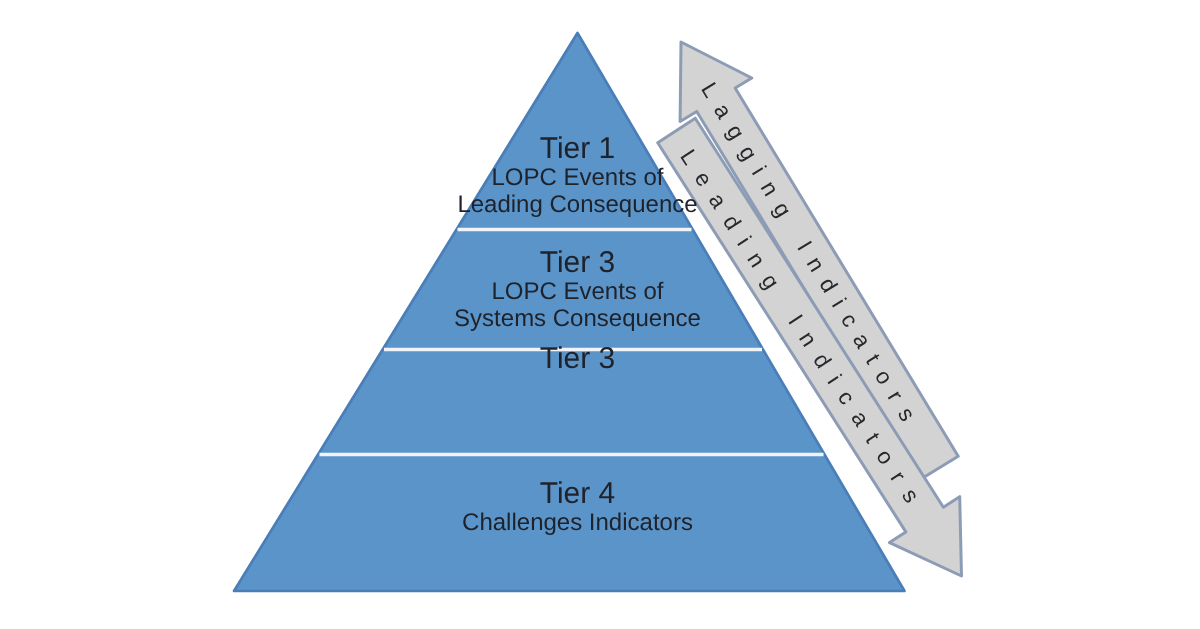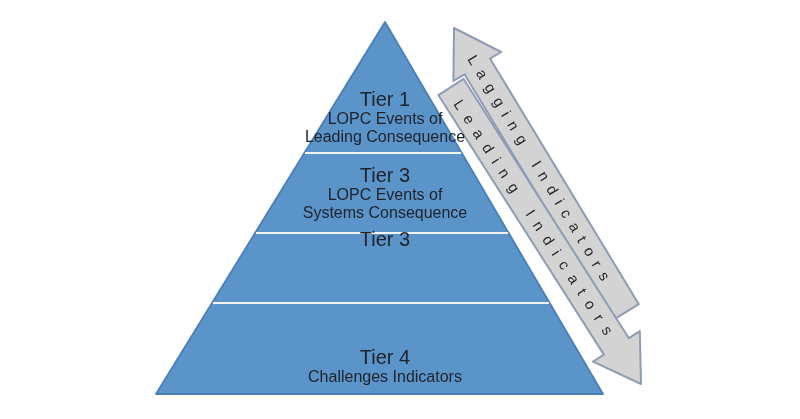--- a/index.html
+++ b/index.html
@@ -32,21 +32,21 @@
     font-size: 20px;
     line-height: 22px;
   }
   .tier-line {
     font-size: 16px;
     line-height: 18px;
   }
   #tier1 { top: 88px; }
   #tier2 { top: 164px; }
   #tier3 { top: 228px; }
-  #tier4 { top: 318px; margin-top: 28px; }
+  #tier4 { top: 318px; }
   .arrow-label {
     font-family: "Liberation Sans", "DejaVu Sans", sans-serif;
     font-size: 15px;
     fill: #26282b;
     word-spacing: 2px;
   }
   .arrow-label.lagging { letter-spacing: 8px; }
   .arrow-label.leading { letter-spacing: 9px; }
 </style>
 </head>

